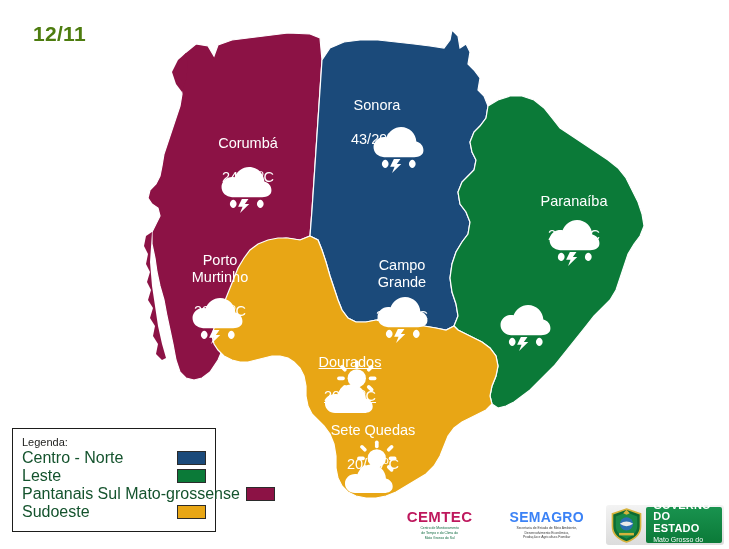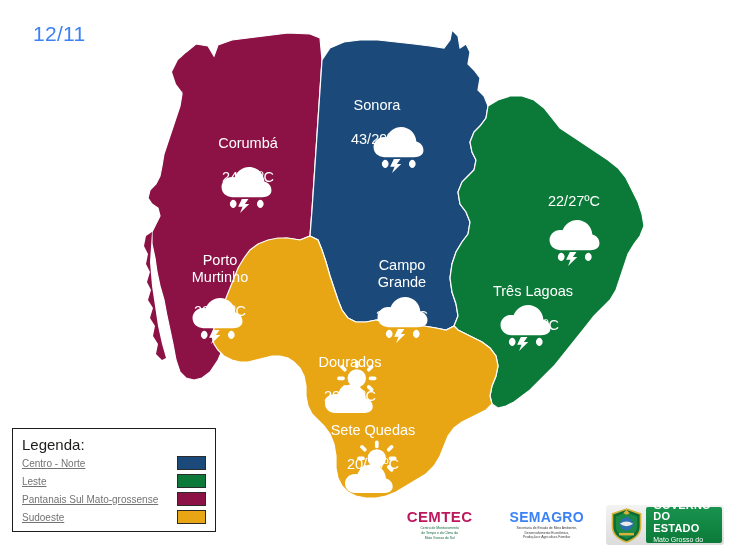--- a/index.html
+++ b/index.html
@@ -21,22 +21,22 @@
     inset: 0;
     background: #ffffff;
   }
 
   
   .date-label {
     position: absolute;
     left: 33px;
     top: 22px;
     font-size: 21px;
-    font-weight: 400;
-    color: #3b82f6;
+    font-weight: 700;
+    color: #4d7c0f;
     letter-spacing: 0.3px;
   }
 
   
   .map-wrap {
     position: absolute;
     left: 0;
     top: 0;
     width: 729px;
     height: 549px;
@@ -63,35 +63,34 @@
     left: 12px;
     top: 428px;
     width: 204px;
     height: 104px;
     background: #ffffff;
     border: 1.5px solid #1d1d1b;
     box-sizing: border-box;
     padding: 7px 9px 6px 9px;
   }
   .legend-title {
-    font-size: 15px;
+    font-size: 11px;
     color: #1d1d1b;
     margin-bottom: 1px;
   }
   .legend-row {
     display: flex;
     align-items: center;
     justify-content: space-between;
     height: 18px;
   }
   .legend-row .lbl {
-    font-size: 10px;
-    color: #737373;
+    font-size: 16px;
+    color: #14532d;
     white-space: nowrap;
-    text-decoration: underline;
   }
   .legend-row .sw {
     width: 27px;
     height: 12px;
     border: 1px solid #2b2b2b;
     flex: 0 0 auto;
     margin-left: 6px;
   }
 
   
@@ -285,41 +284,38 @@
     <span class="name">Corumbá</span>
     <span class="temp">24/29ºC</span>
   </div>
 
   <div class="city" style="left:322px; top:80px; width:110px;">
     <span class="name">Sonora</span>
     <span class="temp">43/29ºC</span>
   </div>
 
   <div class="city" style="left:522px; top:176px; width:104px;">
+    <span class="name">Paranaíba</span>
     <span class="temp">22/27ºC</span>
   </div>
 
   <div class="city" style="left:172px; top:235px; width:96px;">
     <span class="name">Porto
 Murtinho</span>
     <span class="temp">23/32ºC</span>
   </div>
 
   <div class="city" style="left:354px; top:240px; width:96px;">
     <span class="name">Campo
 Grande</span>
     <span class="temp">21/28ºC</span>
   </div>
 
-  <div class="city" style="left:478px; top:266px; width:110px;">
-    <span class="name">Três Lagoas</span>
-    <span class="temp">21/29ºC</span>
-  </div>
-
-  <div class="city" style="left:300px; top:337px; width:100px;">
+
+  <div class="city" style="left:300px; top:337px; width:100px;text-decoration:underline;">
     <span class="name">Dourados</span>
     <span class="temp">20/30ºC</span>
   </div>
 
   <div class="city" style="left:318px; top:405px; width:110px;">
     <span class="name">Sete Quedas</span>
     <span class="temp">20/30ºC</span>
   </div>
 
   <div class="legend">

